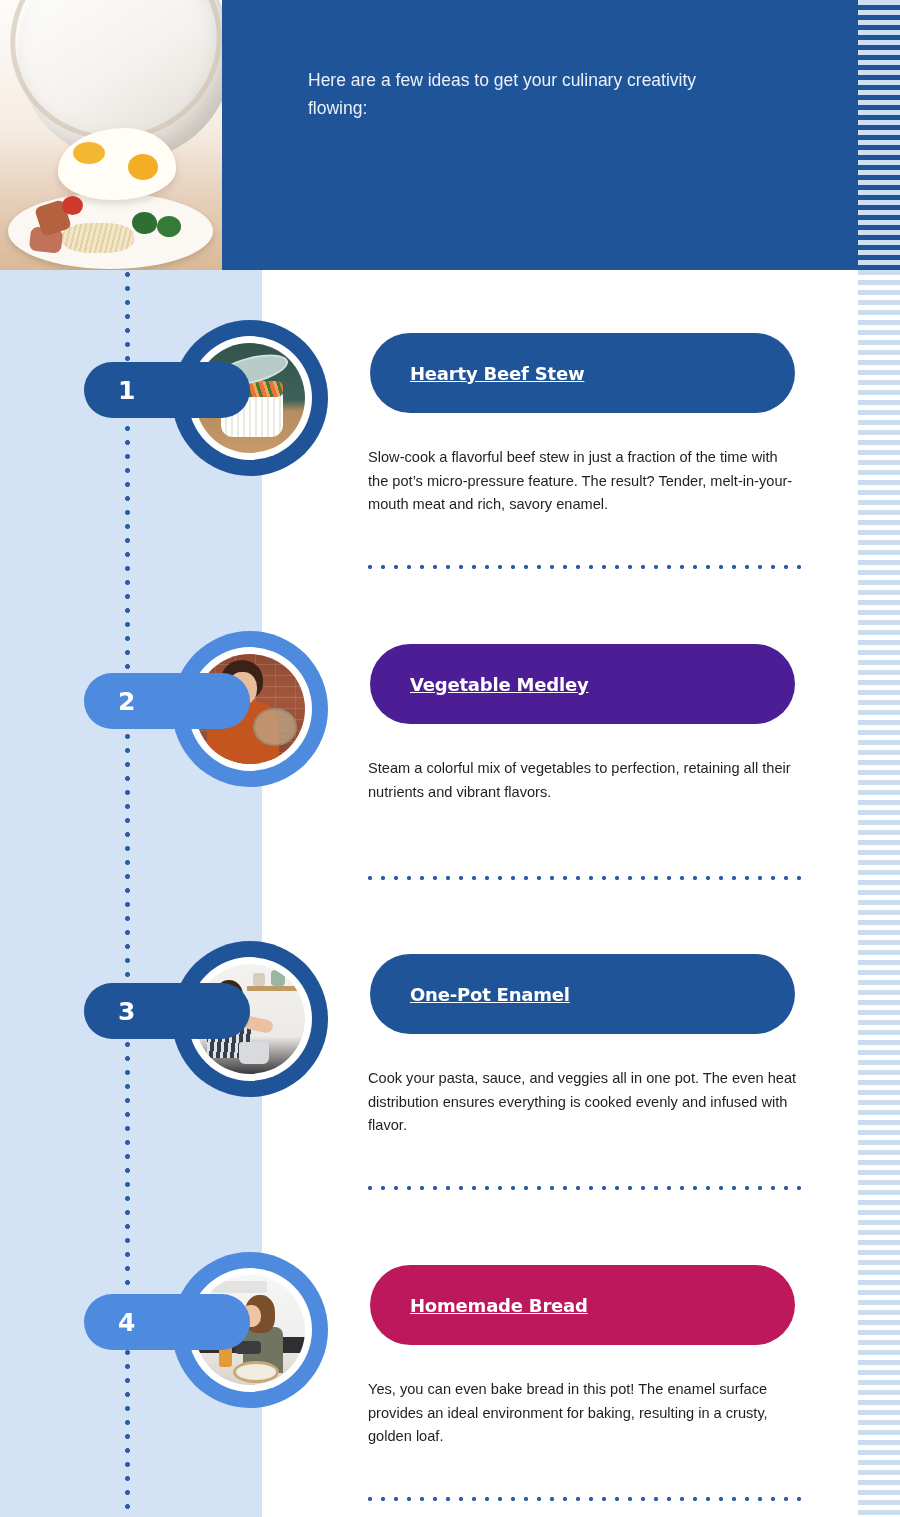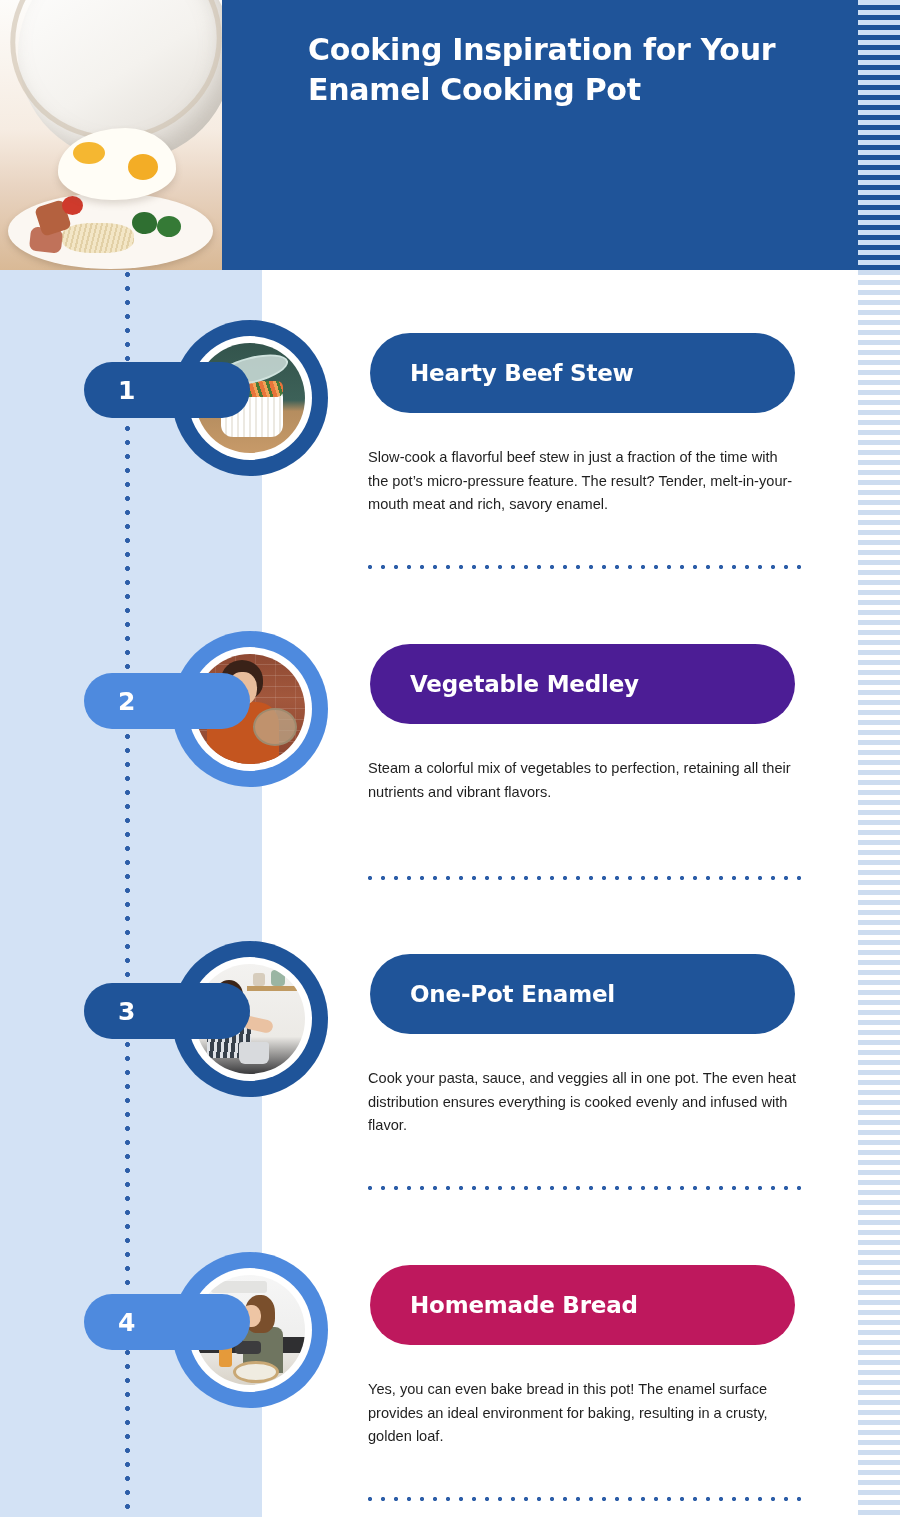--- a/index.html
+++ b/index.html
@@ -127,23 +127,24 @@
     overflow: hidden; position: relative;
   }
   .title-pill {
     position: absolute; left: 370px; top: 13px;
     width: 425px; height: 80px;
     border-radius: 40px;
     display: flex; align-items: center;
     padding-left: 40px;
   }
   .title-pill span {
-    color: #ffffff; font-size: 23px; font-weight: bold;
+    color: #ffffff; font-size: 18px; font-weight: bold;
     letter-spacing: -0.2px;
     font-family: "DejaVu Sans", "Liberation Sans", sans-serif;
+    text-decoration: underline;
   }
   .desc {
     position: absolute; left: 368px; top: 126px;
     width: 430px;
     color: #1f1f1f; font-size: 14.6px; line-height: 1.62;
   }
   .divider {
     position: absolute; left: 368px;
     width: 440px; height: 4px;
     background-image: radial-gradient(circle at 2px 2px, #2d5ea8 1.9px, rgba(0,0,0,0) 2.3px);
@@ -205,21 +206,21 @@
     <div class="hero-bacon1"></div>
     <div class="hero-tom"></div>
     <div class="hero-broc1"></div>
     <div class="hero-broc2"></div>
     <div class="hero-egg"></div>
     <div class="hero-yolk1"></div>
     <div class="hero-yolk2"></div>
   </div>
 
   <div class="header">
-    <div class="header-title">Cooking Inspiration for Your Enamel Cooking Pot</div>
+    <div class="header-sub">Here are a few ideas to get your culinary creativity flowing:</div>
   </div>
 
   <div class="stripes-dark"></div>
   <div class="stripes-light"></div>
 
   <div class="item" style="top:320px">
     <div class="circle" style="background:#1f5499">
       <div class="circle-inner">
         <div class="photo">
           <div class="sc p1-bg"></div>

